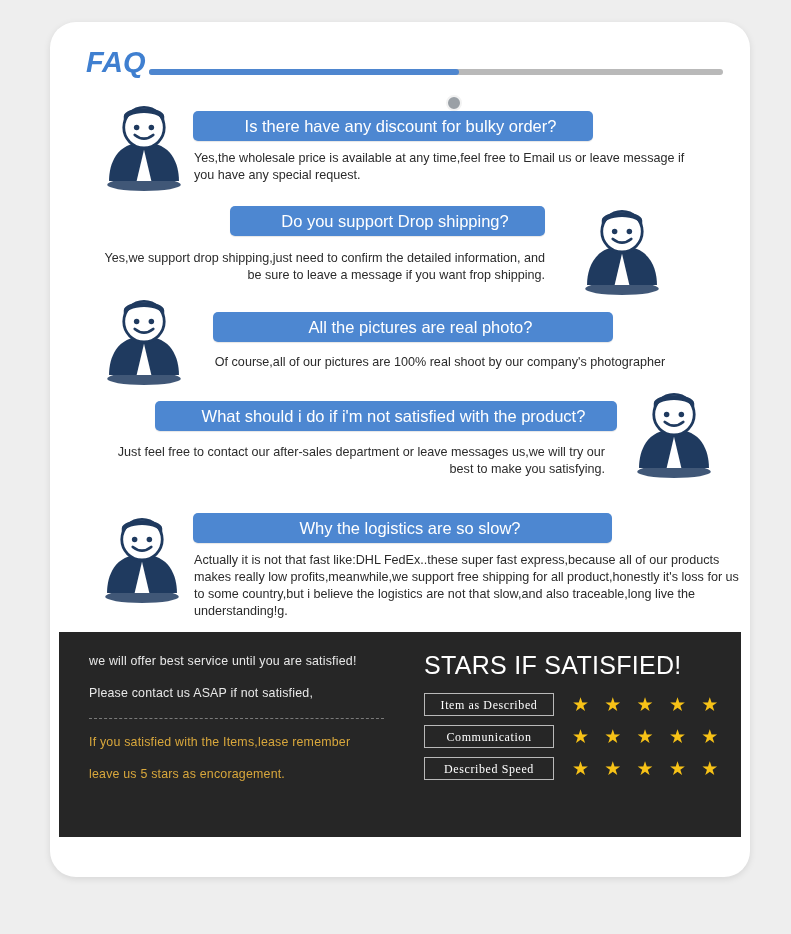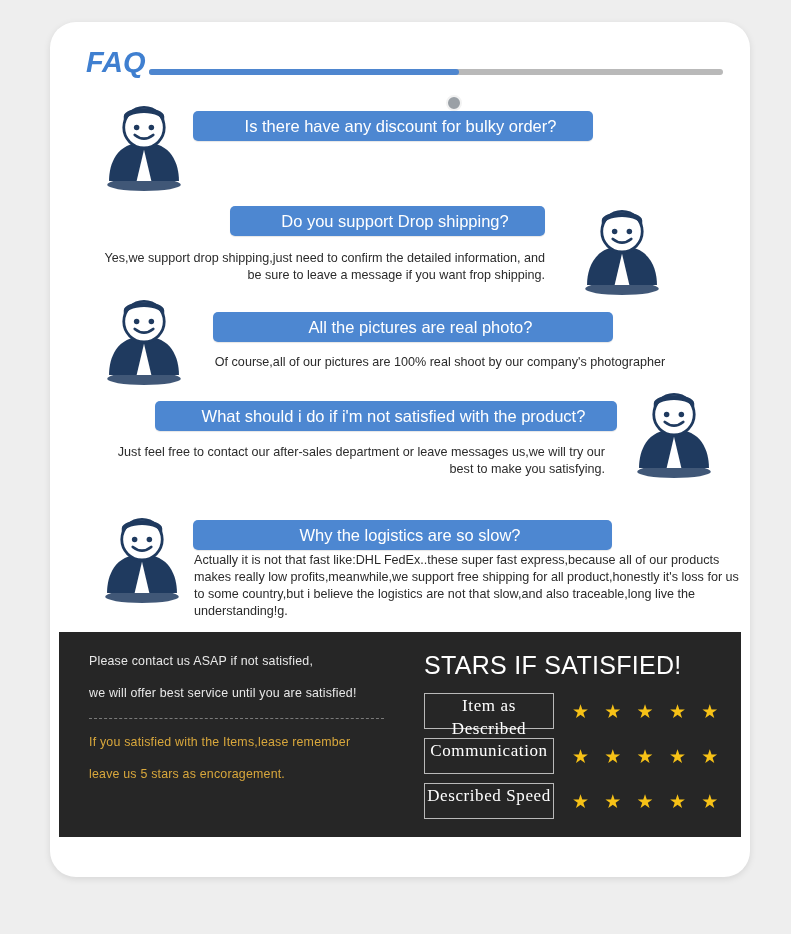--- a/index.html
+++ b/index.html
@@ -149,25 +149,25 @@
     letter-spacing: 0.3px;
     margin-bottom: 12px;
   }
   .rating-row {
     display: flex;
     align-items: center;
     margin-bottom: 9px;
   }
   .rating-label {
     width: 130px;
-    height: 36px;
+    height: 23px;
     border: 1px solid #b9b9b9;
     color: #ffffff;
     font-family: "Liberation Serif", serif;
-    font-size: 17px;
+    font-size: 12px;
     text-align: center;
     line-height: 23px;
     box-sizing: border-box;
     letter-spacing: 0.6px;
   }
   .stars {
     margin-left: 18px;
     color: #f7c217;
     font-size: 19px;
     letter-spacing: 5px;
@@ -193,20 +193,21 @@
       <path d="M50 46 C20 46 12 70 12 88 L88 88 C88 70 80 46 50 46 Z" fill="#1f3a5f"></path>
       <path d="M50 54 L42 88 L58 88 Z" fill="#ffffff"></path>
       <circle cx="50" cy="30" r="22" fill="#ffffff" stroke="#1f3a5f" stroke-width="3"></circle>
       <path d="M28 26 C28 10 72 10 72 26 L72 18 C72 6 28 6 28 18 Z" fill="#1f3a5f"></path>
       <circle cx="42" cy="30" r="3" fill="#1f3a5f"></circle>
       <circle cx="58" cy="30" r="3" fill="#1f3a5f"></circle>
       <path d="M40 38 Q50 46 60 38" fill="none" stroke="#1f3a5f" stroke-width="3" stroke-linecap="round"></path>
     </svg>
   </div>
   <div class="qpill" style="left:143px; top:89px; width:385px;">Is there have any discount for bulky order?</div>
+  <div class="ans" style="left:144px; top:128px; width:500px;">Yes,the wholesale price is available at any time,feel free to Email us or leave message if you have any special request.</div>
 
   <div class="avatar" style="left:526px; top:182px;">
     <svg viewBox="0 0 100 100">
       <ellipse cx="50" cy="92" rx="40" ry="7" fill="#1f3a5f" opacity="0.85"></ellipse>
       <path d="M50 46 C20 46 12 70 12 88 L88 88 C88 70 80 46 50 46 Z" fill="#1f3a5f"></path>
       <path d="M50 54 L42 88 L58 88 Z" fill="#ffffff"></path>
       <circle cx="50" cy="30" r="22" fill="#ffffff" stroke="#1f3a5f" stroke-width="3"></circle>
       <path d="M28 26 C28 10 72 10 72 26 L72 18 C72 6 28 6 28 18 Z" fill="#1f3a5f"></path>
       <circle cx="42" cy="30" r="3" fill="#1f3a5f"></circle>
       <circle cx="58" cy="30" r="3" fill="#1f3a5f"></circle>
@@ -251,27 +252,27 @@
       <ellipse cx="50" cy="92" rx="40" ry="7" fill="#1f3a5f" opacity="0.85"></ellipse>
       <path d="M50 46 C20 46 12 70 12 88 L88 88 C88 70 80 46 50 46 Z" fill="#1f3a5f"></path>
       <path d="M50 54 L42 88 L58 88 Z" fill="#ffffff"></path>
       <circle cx="50" cy="30" r="22" fill="#ffffff" stroke="#1f3a5f" stroke-width="3"></circle>
       <path d="M28 26 C28 10 72 10 72 26 L72 18 C72 6 28 6 28 18 Z" fill="#1f3a5f"></path>
       <circle cx="42" cy="30" r="3" fill="#1f3a5f"></circle>
       <circle cx="58" cy="30" r="3" fill="#1f3a5f"></circle>
       <path d="M40 38 Q50 46 60 38" fill="none" stroke="#1f3a5f" stroke-width="3" stroke-linecap="round"></path>
     </svg>
   </div>
-  <div class="qpill" style="left:143px; top:491px; width:404px;margin-top:7px;">Why the logistics are so slow?</div>
+  <div class="qpill" style="left:143px; top:491px; width:404px;">Why the logistics are so slow?</div>
   <div class="ans" style="left:144px; top:530px; width:550px;">Actually it is not that fast like:DHL FedEx..these super fast express,because all of our products makes really low profits,meanwhile,we support free shipping for all product,honestly it's loss for us to some country,but i believe the logistics are not that slow,and also traceable,long live the understanding!g.</div>
 
   <div class="band">
     <div class="band-left">
+      <div class="l">we will offer best service until you are satisfied!</div>
       <div class="l">Please contact us ASAP if not satisfied,</div>
-      <div class="l">we will offer best service until you are satisfied!</div>
       <div class="dash"></div>
       <div class="y">If you satisfied with the Items,lease remember</div>
       <div class="y">leave us 5 stars as encoragement.</div>
     </div>
 
     <div class="band-right">
       <div class="give-us">
         <div>STARS IF SATISFIED!</div>
       </div>
 

